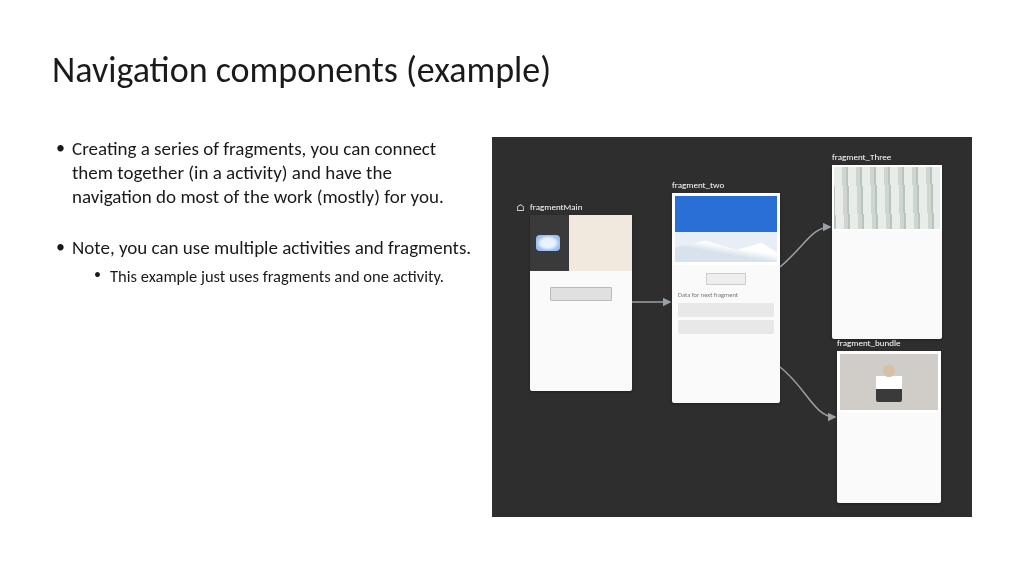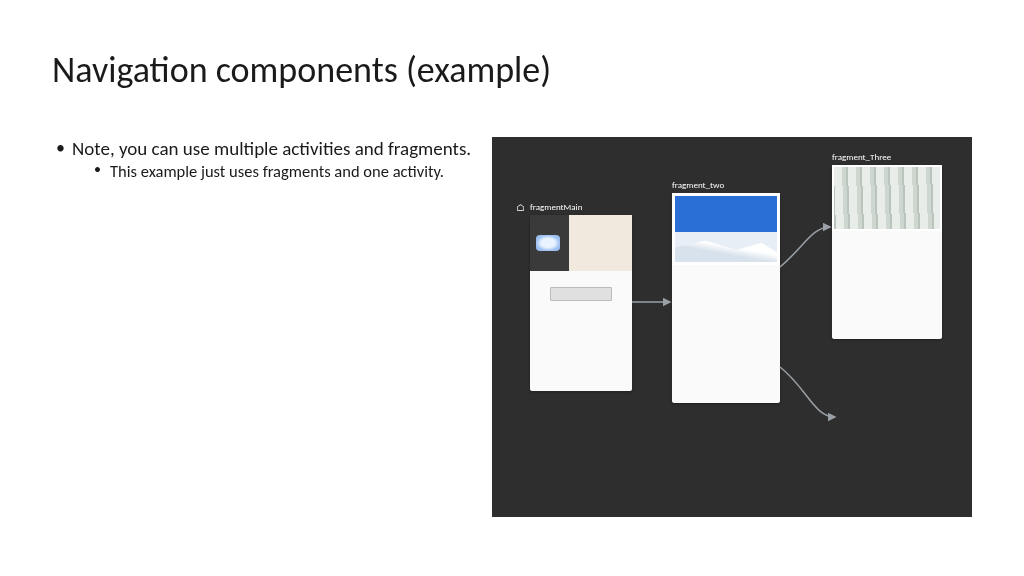--- a/index.html
+++ b/index.html
@@ -52,21 +52,21 @@
     ul.main > li::before {
       content: "•";
       position: absolute;
       left: 4px;
       top: 0;
       font-size: 18px;
     }
     ul.sub {
       list-style: none;
       padding-left: 22px;
-      margin-top: 0;
+      margin-top: 6px;
     }
     ul.sub > li {
       position: relative;
       padding-left: 16px;
       font-size: 16.5px;
       line-height: 1.25;
       color: #1a1a1a;
     }
     ul.sub > li::before {
       content: "•";
@@ -158,20 +158,21 @@
   </style>
 </head>
 <body>
 
 <div class="slide">
   <h1 class="title">Navigation components (example)</h1>
 
   <div class="content">
     <div class="left">
       <ul class="main">
+        <li>Creating a series of fragments, you can connect them together (in a activity) and have the navigation do most of the work (mostly) for you.</li>
         <li>
           <span>Note, you can use multiple activities and fragments.</span>
           <ul class="sub">
             <li>This example just uses fragments and one activity.</li>
           </ul>
         </li>
       </ul>
     </div>
 
     <div class="right">
@@ -182,30 +183,45 @@
           <span class="frag-label">fragmentMain</span>
           <div class="frag-img fm-img"></div>
           <div class="fm-btn"></div>
         </div>
 
         <div class="frag frag-two">
           <span class="frag-label">fragment_two</span>
           <div class="ft-img">
               <div class="ft-img-inner"></div>
             </div>
+          <div class="ft-body">
+            <div class="ft-smbtn"></div>
+            <div class="ft-text">Data for next fragment</div>
+            <div class="ft-bar"></div>
+            <div class="ft-bar"></div>
+          </div>
         </div>
 
         <div class="frag frag-three">
           <span class="frag-label">fragment_Three</span>
           <div class="f3-img">
               <div class="f3-img-inner"></div>
             </div>
           <div class="f3-text">&nbsp;</div>
         </div>
 
+        <div class="frag frag-bundle">
+          <span class="frag-label">fragment_bundle</span>
+          <div class="fb-img">
+              <div class="fb-img-inner">
+                <div class="fb-person"></div>
+              </div>
+            </div>
+          <div class="fb-text">&nbsp;</div>
+        </div>
 
         <svg class="arrows">
           <defs>
             <marker id="arrowhead" markerWidth="6" markerHeight="6" refX="5" refY="3" orient="auto">
               <path d="M0,0 L6,3 L0,6 Z" fill="#9aa0a6"></path>
             </marker>
           </defs>
 
           <path d="M140 165 L178 165" stroke="#9aa0a6" stroke-width="1.5" fill="none" marker-end="url(#arrowhead)"></path>
 

